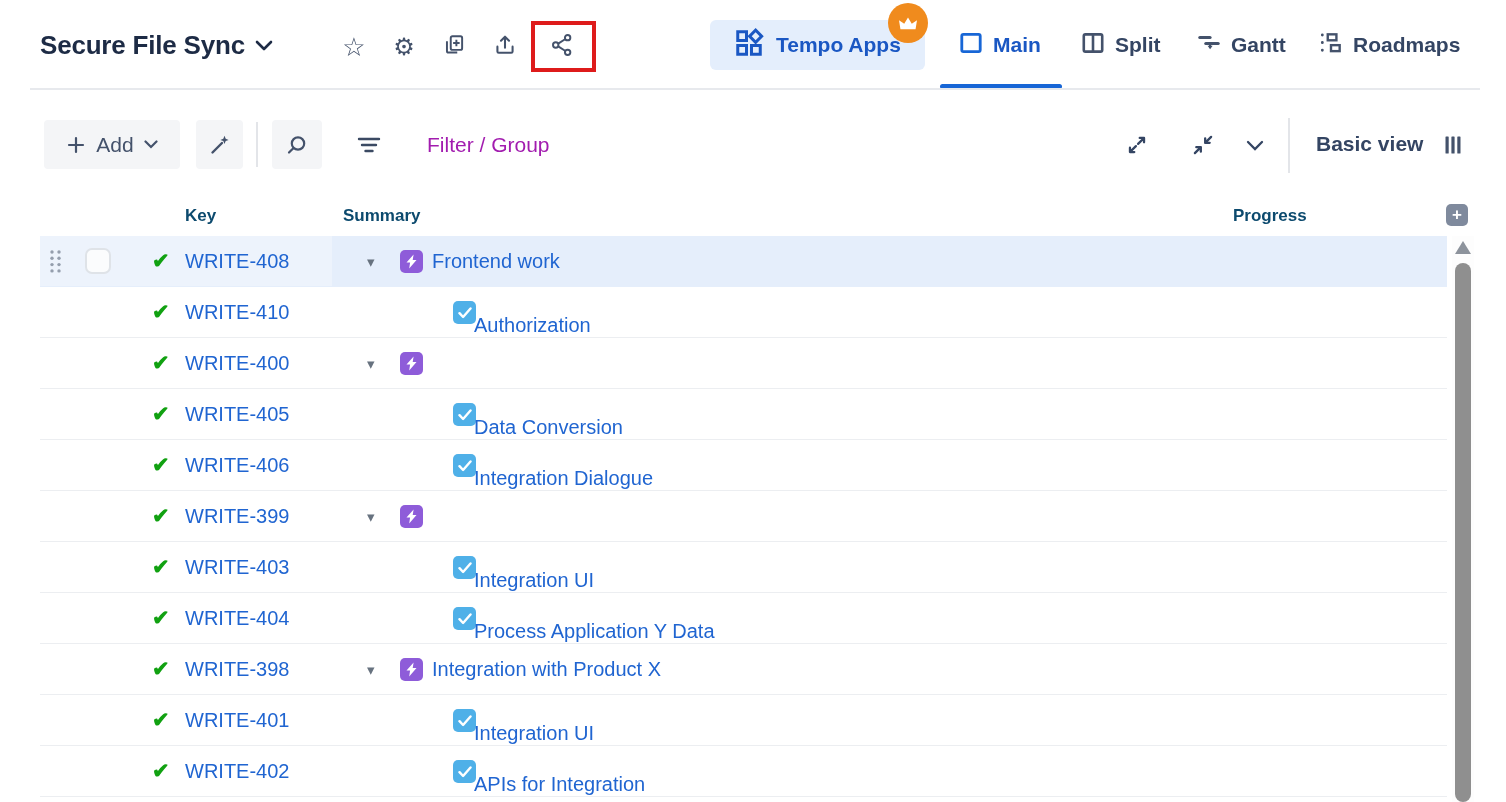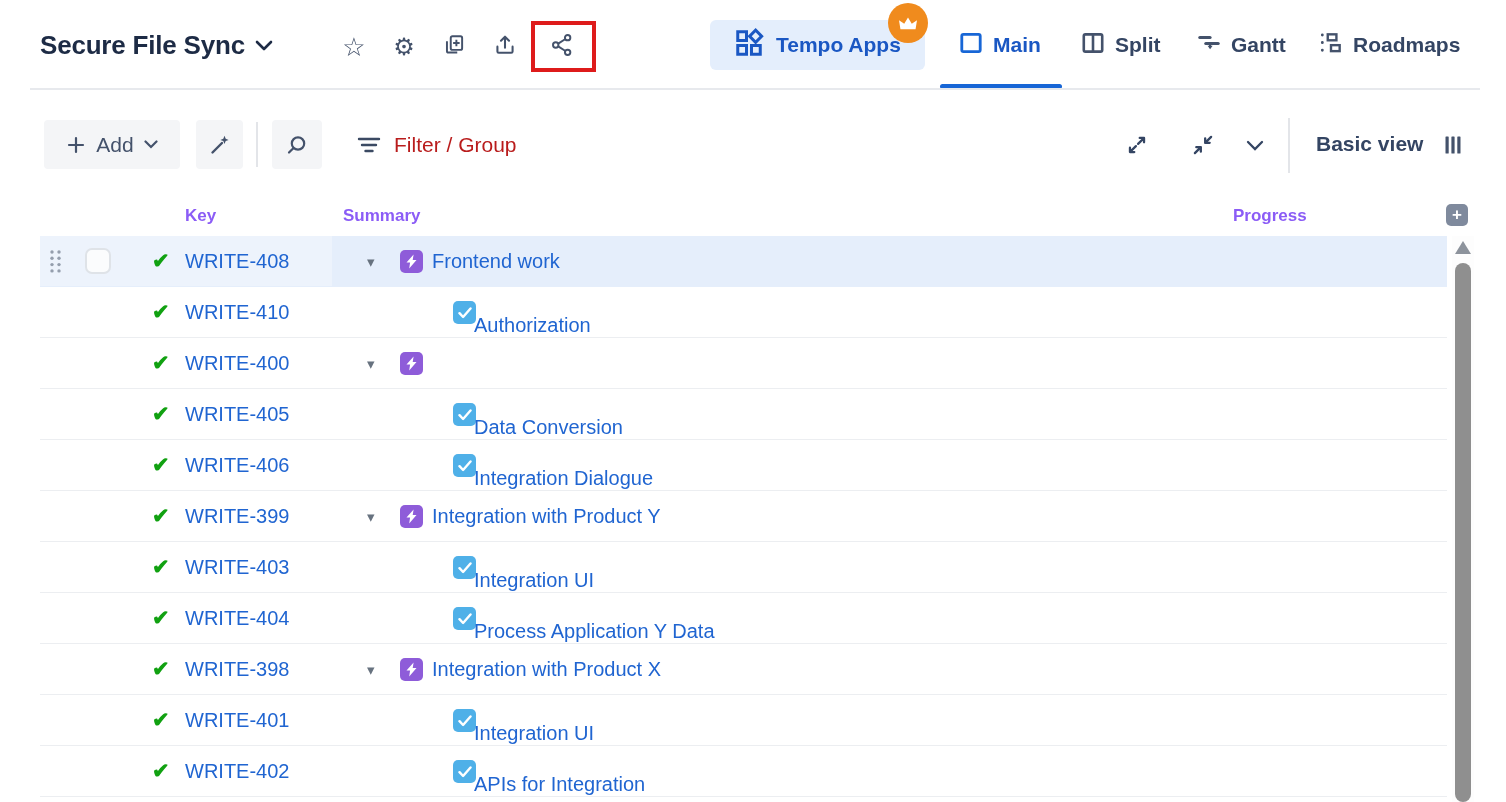--- a/index.html
+++ b/index.html
@@ -28,26 +28,26 @@
   .tab-underline { position:absolute; left:940px; top:84px; width:122px; height:5px; background:#1766d6; border-radius:3px; }
 
   
   .tool-btn { position:absolute; top:120px; height:49px; background:#f4f5f7; border-radius:4px; display:flex; align-items:center;
               justify-content:center; gap:10px; color:#44526b; cursor:pointer; }
   .add-btn { left:44px; width:136px; font-size:21px; font-weight:500; }
   .wand-btn { left:196px; width:47px; }
   .search-btn { left:272px; width:50px; }
   .vdiv { position:absolute; width:2px; background:#e3e5e9; }
   .filter-group { position:absolute; left:356px; top:120px; height:49px; display:flex; align-items:center; gap:12px; cursor:pointer; }
-  .filter-label { font-size:21px; font-weight:500; color:#b91c1c; }
+  .filter-label { font-size:21px; font-weight:500; color:#a21caf;margin-left:33px; }
   .tb-icon { position:absolute; top:132px; width:26px; height:26px; display:flex; align-items:center; justify-content:center; cursor:pointer; color:#44526b; }
   .view-label { position:absolute; left:1316px; top:132px; font-size:21px; font-weight:600; color:#344563; cursor:pointer; }
 
   
-  .col-hdr { position:absolute; top:206px; font-size:17px; font-weight:700; color:#8b5cf6; }
+  .col-hdr { position:absolute; top:206px; font-size:17px; font-weight:700; color:#0c4a6e; }
   .add-col-btn { position:absolute; left:1446px; top:204px; width:22px; height:22px; background:#7f8a9d; border-radius:5px;
                  color:#fff; font-size:17px; font-weight:700; display:flex; align-items:center; justify-content:center; cursor:pointer; }
 
   
   .table-body { position:absolute; left:40px; top:236px; width:1407px; }
   .row { position:relative; width:1407px; height:51px; border-bottom:1px solid #eceef1; background:#fff; }
   .row.selected { background:linear-gradient(to right, #edf3fc 0 292px, #e5eefb 292px 100%); border-bottom-color:#e5eefb; }
   .row > * { position:absolute; }
   .drag-handle { left:8px; top:12px; cursor:grab; }
   .row-checkbox { left:45px; top:12px; width:26px; height:26px; background:#fbfcfd; border:2px solid #dfe3e8; border-radius:7px; cursor:pointer; }
@@ -323,21 +323,20 @@
 
     <span class="done-check">✔</span>
     <span class="key-text">WRITE-399</span>
     <span class="row-chevron">▾</span>
     <span class="type-badge epic-icon">
       <svg width="13" height="15" viewBox="0 0 13 15">
           <path d="M8.6 0.5L1.5 8.6h3.6L4.2 14.5l7.3-8.4H7.7z" fill="#ffffff"></path>
         </svg>
     </span>
 
-    <span class="summary-text epic-pos">Integration with Product Y</span>
     <span class="progress-track"><span class="progress-fill" style="width: 165px;"></span></span>
   </div>
 
   <div class="row">
 
     <span class="done-check">✔</span>
     <span class="key-text">WRITE-403</span>
 
     <span class="type-badge task-icon">
       <svg width="14" height="12" viewBox="0 0 14 12">

